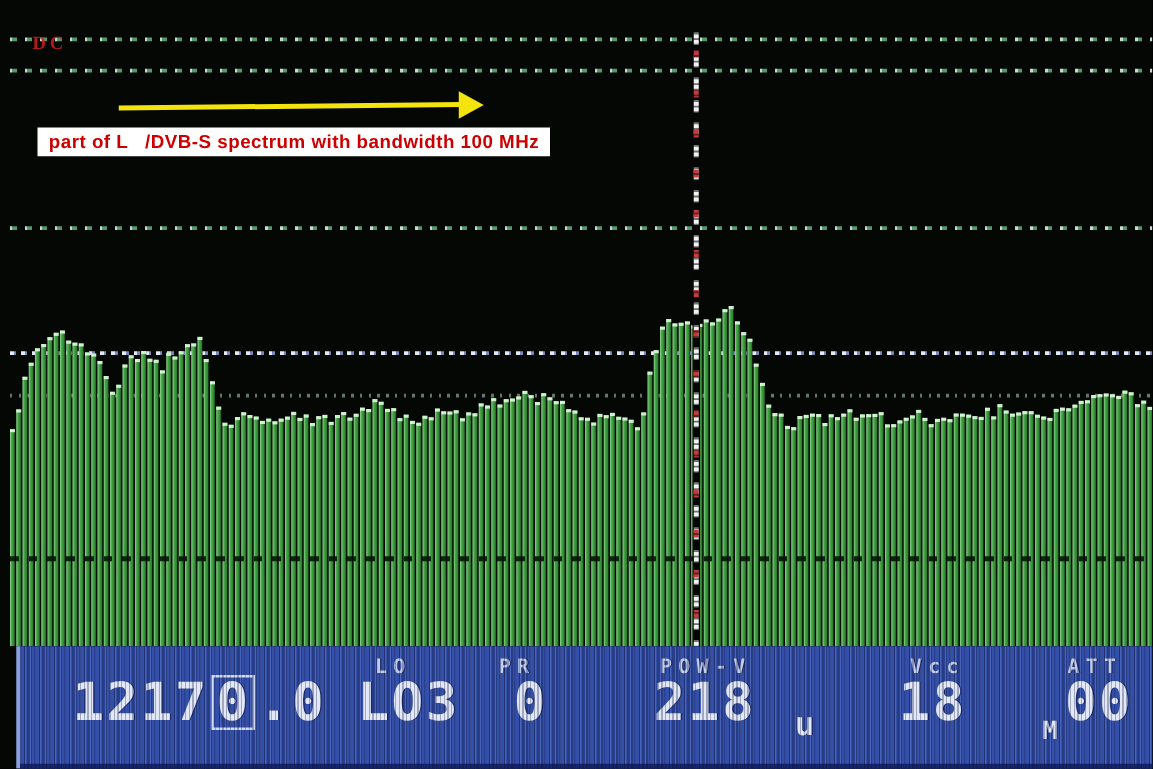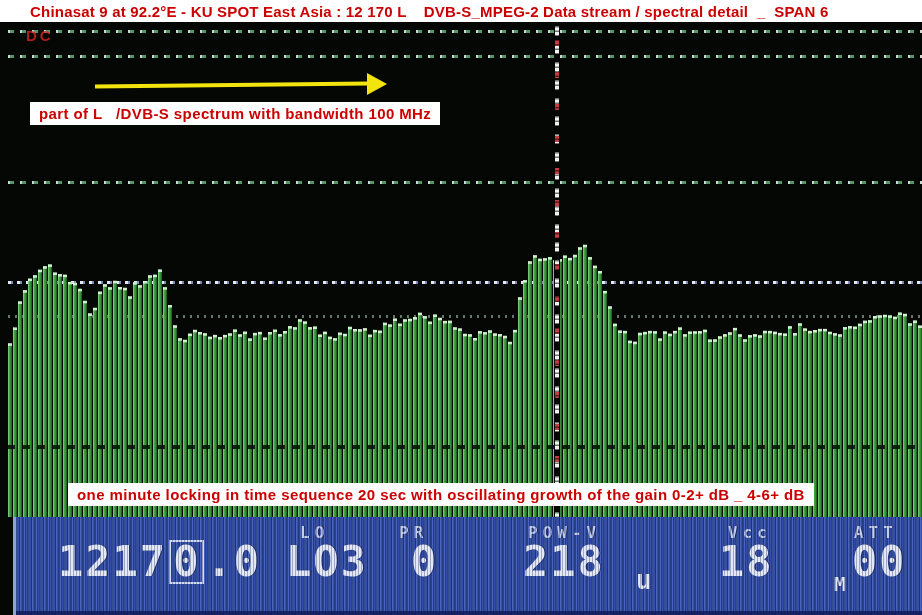--- a/index.html
+++ b/index.html
@@ -21,21 +21,21 @@
   .gl{position:absolute; left:8px; width:914px; height:3px;}
   .gl.green{ background:repeating-linear-gradient(90deg, rgba(235,255,240,.85) 0 2px, rgba(110,200,140,.75) 2px 6px, rgba(0,0,0,0) 6px 12px); z-index:1;}
   .gl.bright{background:repeating-linear-gradient(90deg, rgba(240,245,255,.95) 0 3px, rgba(150,170,230,.8) 3px 5px, rgba(0,0,0,0) 5px 9px); z-index:1;}
   .gl.faint{ background:repeating-linear-gradient(90deg, rgba(190,230,200,.5) 0 2px, rgba(0,0,0,0) 2px 7px); z-index:1;}
   .gl.dark{  background:repeating-linear-gradient(90deg, rgba(5,22,8,.9) 0 7px, rgba(0,0,0,0) 7px 15px); z-index:3; height:4px;}
   
   #spectrum{position:absolute; left:0; top:0; z-index:2;}
   
   .dc-label{
     position:absolute; left:26px; top:27px; z-index:4;
-    color:#cc2222; font-family:Liberation Sans, sans-serif;
+    color:#cc2222; font-family:Liberation Serif, serif;
     font-weight:700; font-size:15px; letter-spacing:3px; opacity:.85;
   }
   
   .arrow{position:absolute; left:95px; top:72px; width:292px; height:24px; z-index:4;}
   .arrow .shaft{position:absolute; left:0; top:11px; width:274px; height:4px; background:#f2e40c; transform:rotate(-.6deg);}
   .arrow .head{position:absolute; left:272px; top:1px; width:0; height:0;
     border-top:11px solid transparent; border-bottom:11px solid transparent; border-left:20px solid #f2e40c;}
   
   .callout{
     position:absolute; z-index:4; background:#ffffff;
@@ -72,23 +72,20 @@
   .cursor-box{
     display:inline-block; border:2px solid rgba(222,230,252,.92);
     padding:0 2px; margin:0 2px; line-height:40px;
   }
 </style>
 </head>
 <body>
 
 <div class="screen">
 
-  <div class="title-bar">
-    <span>Chinasat 9 at 92.2°E - KU SPOT East Asia : 12 170 L    DVB-S_MPEG-2 Data stream / spectral detail  _  SPAN 6</span>
-  </div>
 
   <div id="graticule">
       <div class="gl green" style="top: 30px;"></div>
       <div class="gl green" style="top: 55px;"></div>
       <div class="gl green" style="top: 181px;"></div>
       <div class="gl bright" style="top: 281px;"></div>
       <div class="gl faint" style="top: 315px;"></div>
       <div class="gl dark" style="top: 445px;"></div>
     </div>
 
@@ -474,21 +471,20 @@
     </svg>
 
   <div class="dc-label">DC</div>
 
   <div class="arrow">
     <div class="shaft"></div>
     <div class="head"></div>
   </div>
 
   <div class="callout top">part of L   /DVB-S spectrum with bandwidth 100 MHz</div>
-  <div class="callout bottom">one minute locking in time sequence 20 sec with oscillating growth of the gain 0-2+ dB _ 4-6+ dB</div>
 
   <div class="statusbar">
     <div class="sb-value" style="left:42px;">
       <span>1217</span><span class="cursor-box">0</span><span>.0</span>
     </div>
 
     <div class="sb-label" style="left:284px;">LO</div>
     <div class="sb-value" style="left:270px;">LO3</div>
 
     <div class="sb-label" style="left:383px;">PR</div>

